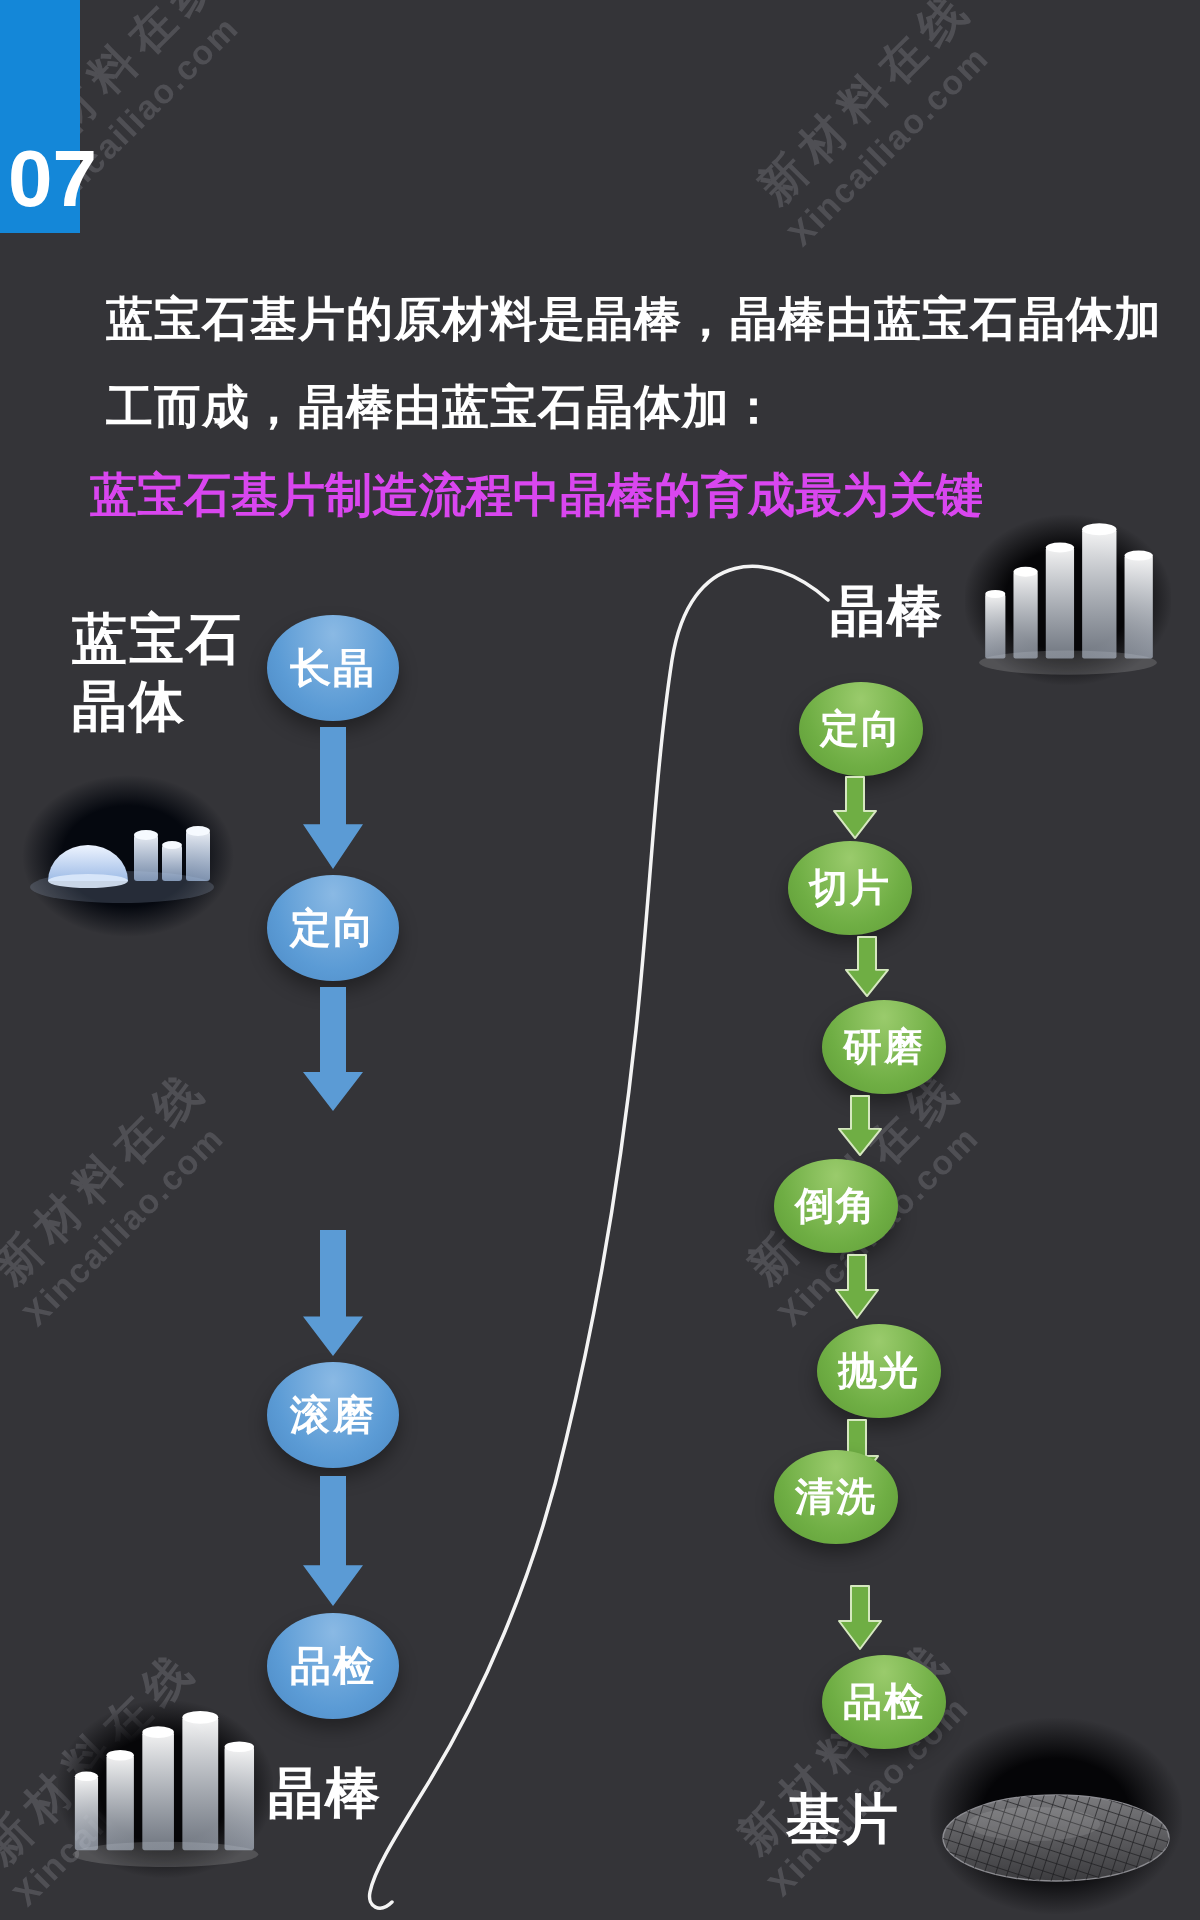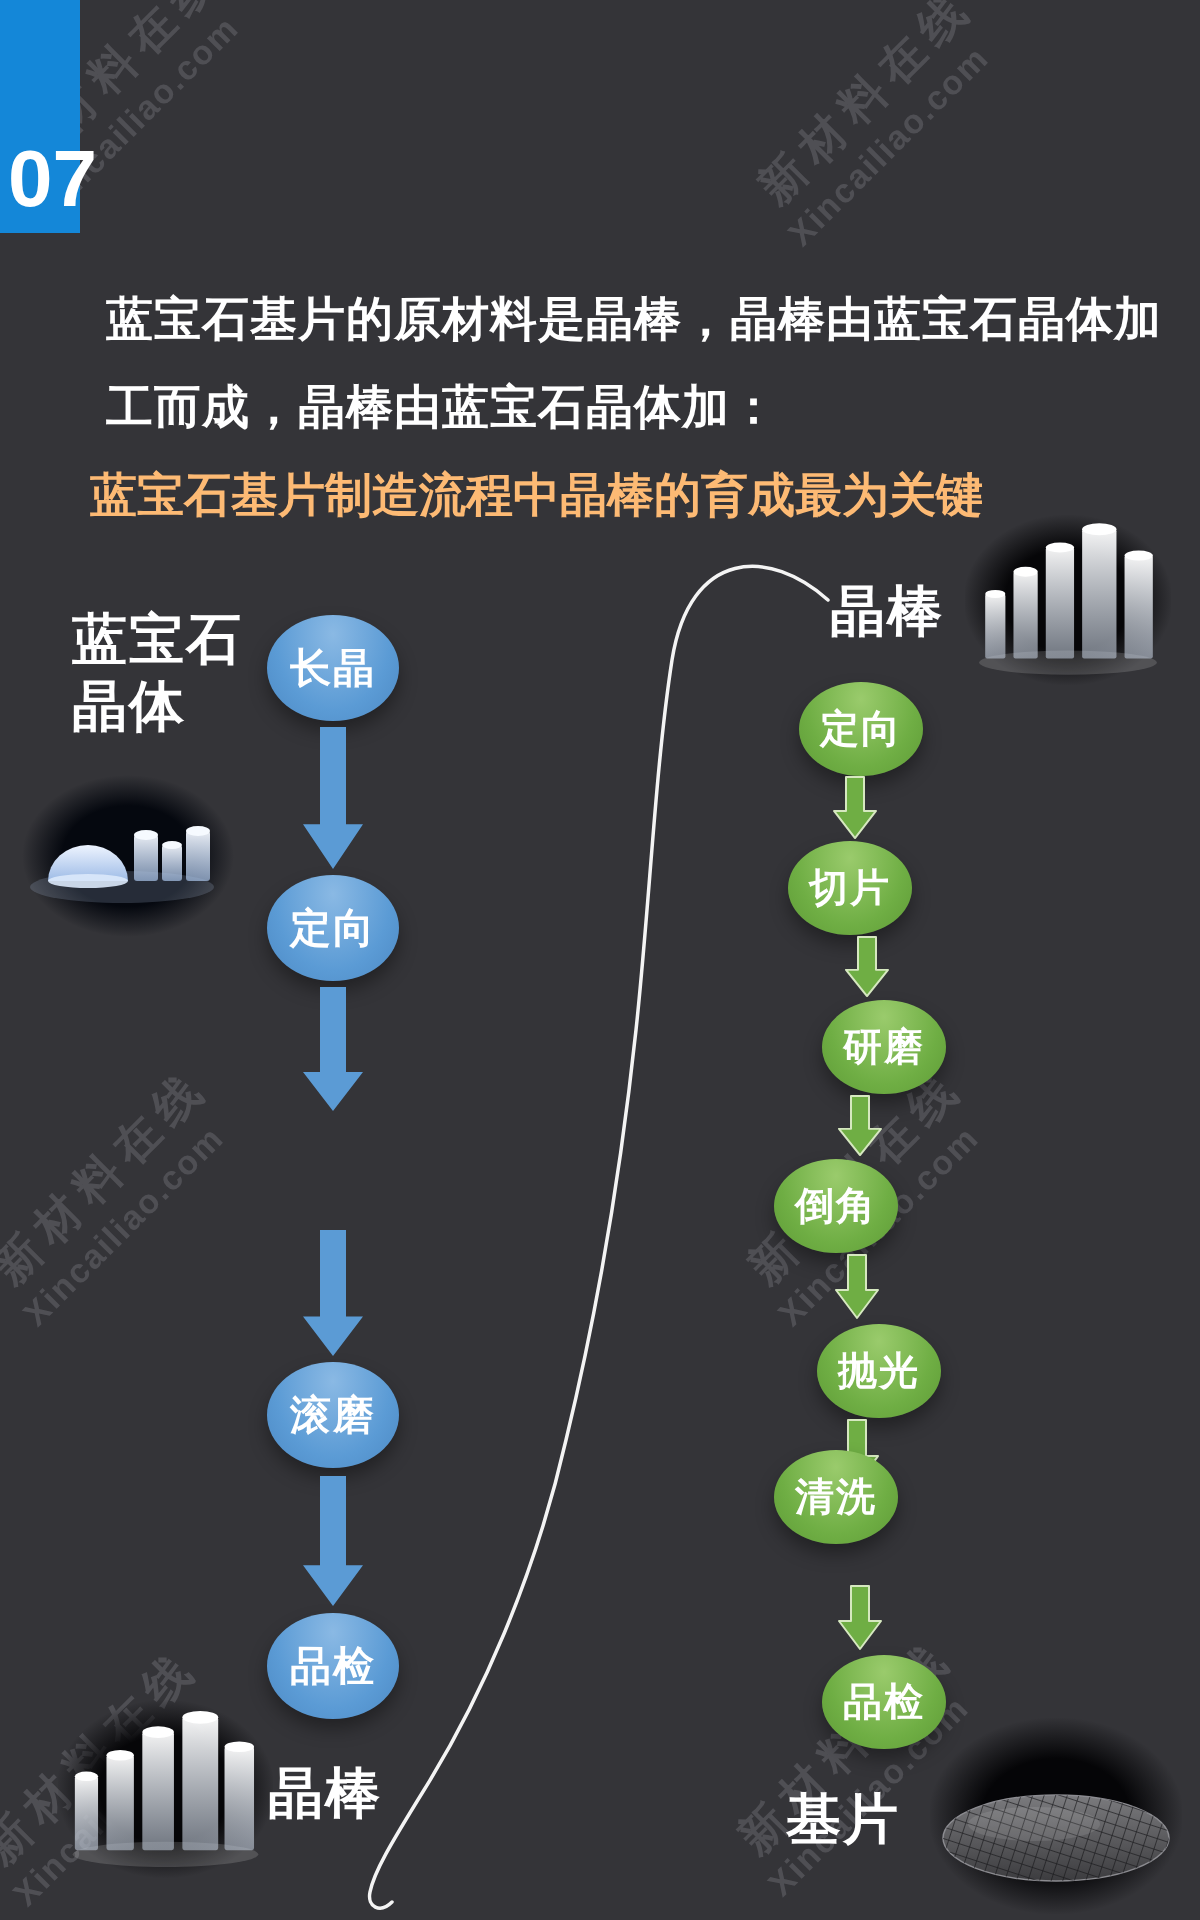--- a/index.html
+++ b/index.html
@@ -10,21 +10,21 @@
     font-family:"Liberation Sans","DejaVu Sans",sans-serif;
   }
   .abs{position:absolute}
   .badge{
     left:0;top:0;width:80px;height:233px;background:#1487d8;
     display:flex;align-items:flex-end;padding:0 0 14px 8px;
     font-size:80px;font-weight:bold;color:#fff;line-height:1;
   }
   .title{left:118px;top:138px;font-size:72px;font-weight:900;letter-spacing:2px;white-space:nowrap}
   .intro{left:106px;font-size:47px;font-weight:bold;letter-spacing:1px;white-space:nowrap}
-  .highlight{left:90px;top:464px;font-size:47px;font-weight:bold;color:#fdba74;white-space:nowrap}
+  .highlight{left:90px;top:464px;font-size:47px;font-weight:bold;color:#d946ef;white-space:nowrap}
   .node{
     display:flex;align-items:center;justify-content:center;border-radius:50%;
     font-weight:bold;box-shadow:0 10px 18px rgba(0,0,0,.35);letter-spacing:2px;
   }
   .node.blue{width:132px;height:106px;font-size:41px;
     background:radial-gradient(ellipse at 50% 18%, #8ab9e4 0%, #5b9bd5 62%, #4c89c4 100%);}
   .node.green{width:124px;height:94px;font-size:39px;
     background:radial-gradient(ellipse at 50% 18%, #9acb6c 0%, #6fae44 62%, #5e9b36 100%);}
   .flow-label{font-weight:bold;font-size:55px;text-align:left;line-height:1.22;white-space:nowrap;letter-spacing:2px}
   .arrow{line-height:0}

